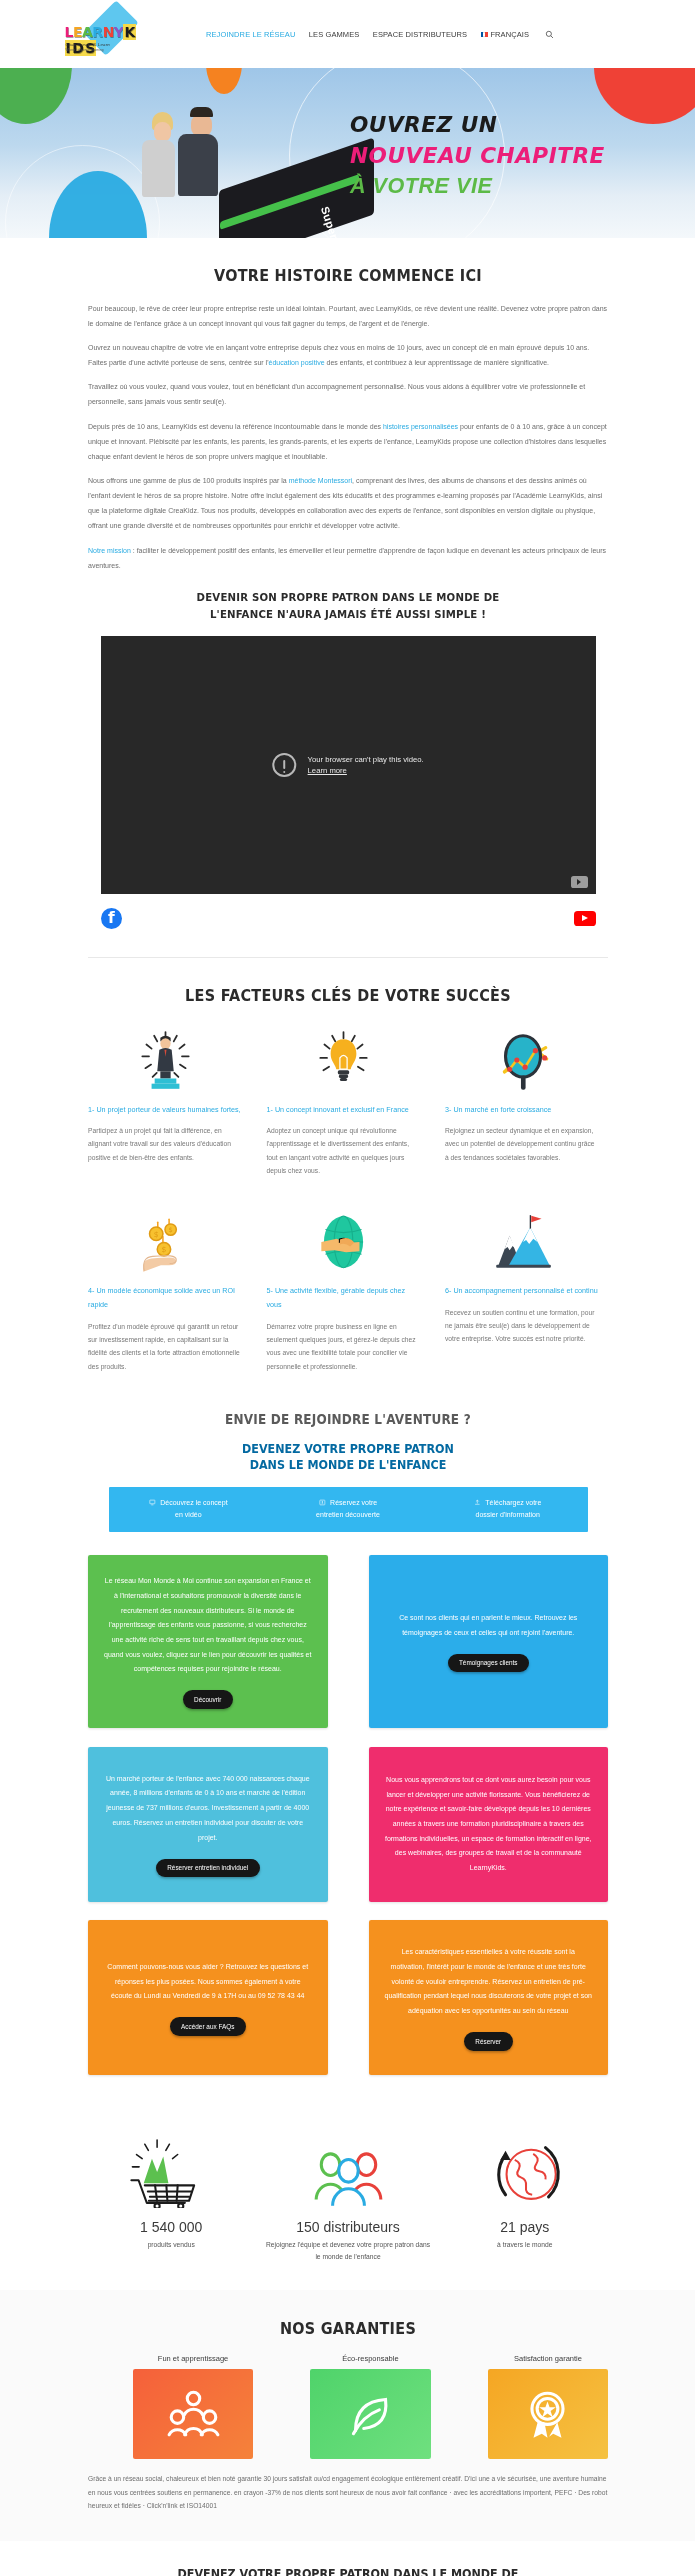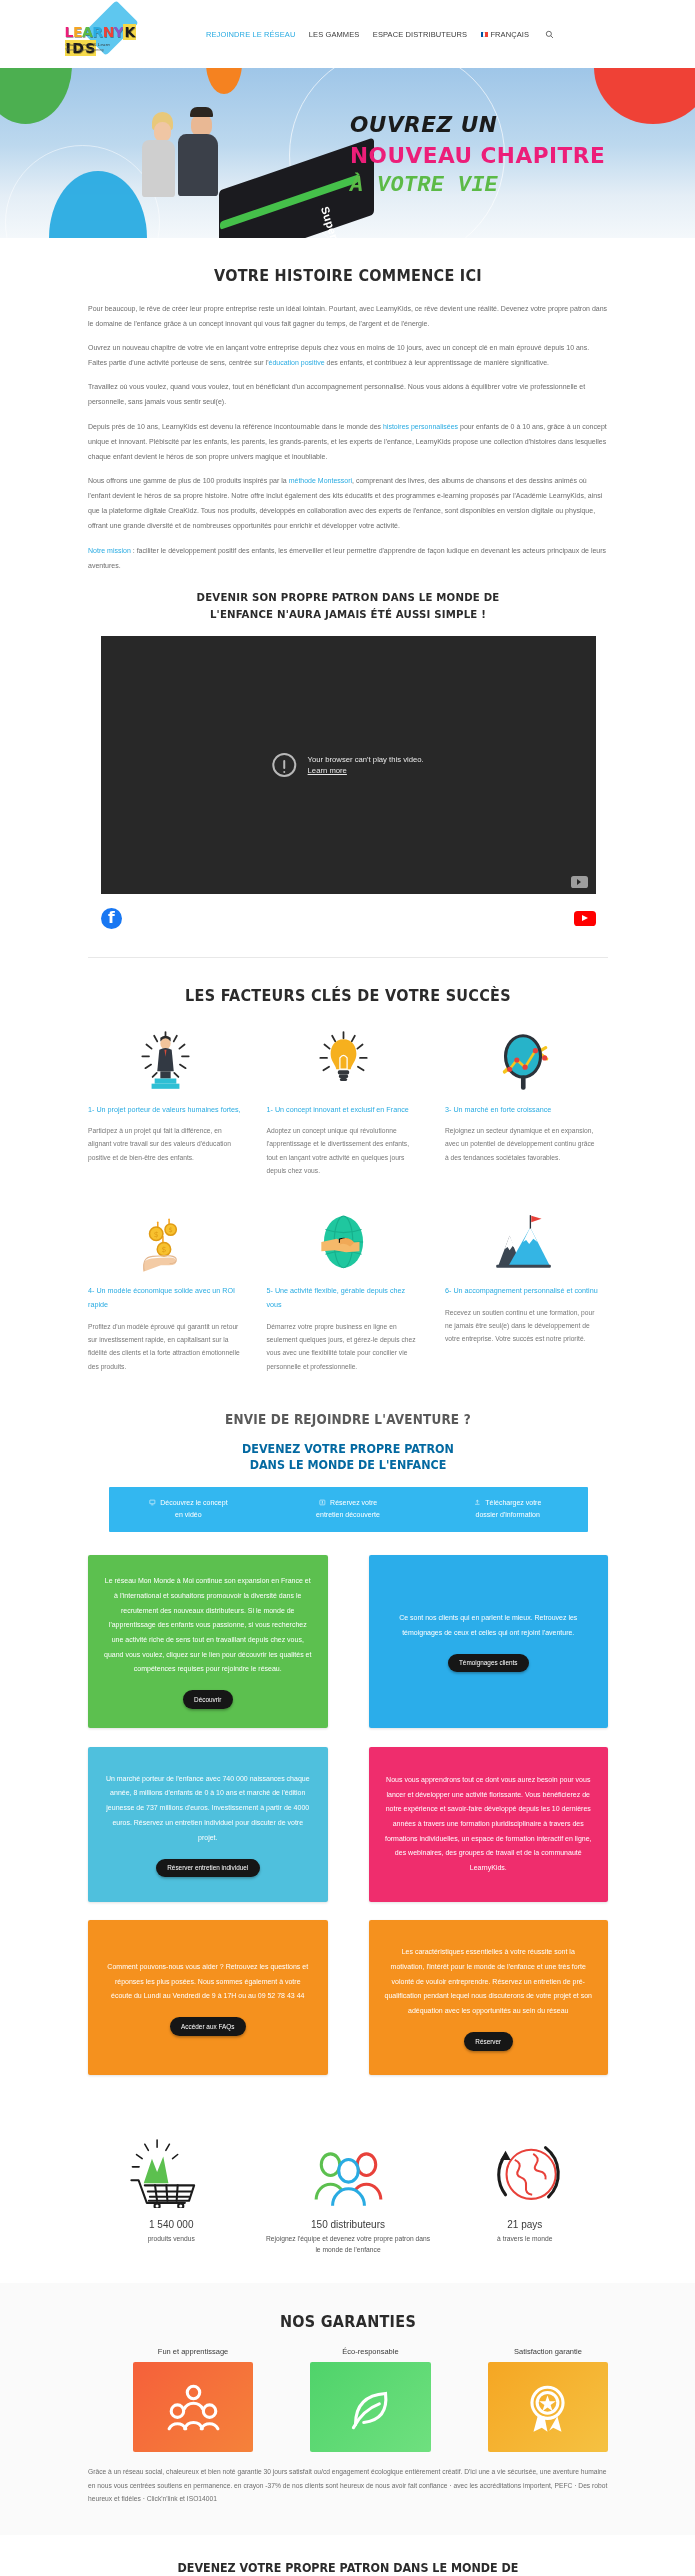--- a/index.html
+++ b/index.html
@@ -80,22 +80,22 @@
   .p-man .hair { width: 23px; height: 10.3px; background: #2c2620; border-radius: 7.2px 7.2px 1px 1px; margin-left: 12.4px; position:relative; top:3.1px;}
   .p-man .body { width: 40px; height: 62px; background: #3b4049; border-radius: 8.2px 11.3px 3.1px 3.1px; margin-top:-3.1px;}
   .p-woman { left: 15.5px; width: 44px; height: 90px; }
   .p-woman .hair { width: 21.6px; height: 17.5px; background: #e8c87a; border-radius: 10.3px 10.3px 3.1px 3.1px; margin-left: 10.3px;}
   .p-woman .head { width: 17.5px; height: 19.6px; background: #f0c6a4; border-radius: 8.2px; margin-left: 12.4px; margin-top:-7.2px;}
   .p-woman .body { width: 33px; height: 57px; background: #cfcfcf; border-radius: 7.2px 9.3px 3.1px 3.1px; margin-top:-2.1px;}
   .arc { position:absolute; width:216px; height:216px; border:0.8px solid rgba(255,255,255,.65); border-radius:50%; left:289px; top:-20.6px;}
   .arc2 { position:absolute; width:155px; height:155px; border:0.8px solid rgba(255,255,255,.5); border-radius:50%; left:5.2px; top:77px;}
   .hero-text { position: absolute; left: 350px; top: 44px; }
   .hero-l1 { font-family: "DejaVu Sans", sans-serif; font-weight: 900; font-size: 21.6px; color: #1b1b1b; letter-spacing: 0.5px; font-style: italic; }
-  .hero-l2 { font-family: "DejaVu Sans", sans-serif; font-weight: 900; font-size: 21.6px; color: #ec1e79; letter-spacing: 0.5px; margin-top: 6.2px; }
-  .hero-l3 { font-family: Liberation Mono, monospace; font-weight: 900; font-size: 21.6px; color: #5cba47; letter-spacing: 0.5px; font-style: italic; margin-top: 5.2px; }
+  .hero-l2 { font-family: "DejaVu Sans", sans-serif; font-weight: 900; font-size: 21.6px; color: #ec1e79; letter-spacing: 0.5px; font-style: italic; margin-top: 6.2px; }
+  .hero-l3 { font-family: Liberation Sans, sans-serif; font-weight: 900; font-size: 21.6px; color: #5cba47; letter-spacing: 0.5px; font-style: italic; margin-top: 5.2px; }
 
   
   .sec { padding: 28px 0; }
   h2.sec-title {
     font-family: "DejaVu Sans Condensed","Liberation Sans", sans-serif;
     font-size: 16px; font-weight: bold; letter-spacing: 0.3px;
     text-align: center; color: #2b2b2b; margin-bottom: 15.5px;
   }
   .sec p.body { font-size: 7px; line-height: 2.15; color: #6d6d6d; margin-bottom: 9.3px; }
   .sec p.body a, .link { color: #29abe2; text-decoration: none; }
@@ -166,21 +166,21 @@
   }
   .c-green { background:#5cc04f; min-height: 155px; }
   .c-blue  { background:#2badea; min-height: 155px; }
   .c-cyan  { background:#4fc0dd; min-height: 155px; }
   .c-pink  { background:#ef2d6d; min-height: 155px; }
   .c-orange{ background:#f5911e; min-height: 155px; }
 
   
   .stats { display:grid; grid-template-columns: repeat(3,1fr); gap: 10.3px; align-items:start; text-align:center; }
   .stat-ico { height: 77px; display:flex; align-items:flex-end; justify-content:center; }
-  .stat-t1 { font-size: 10px; color:#3b3b3b; margin-top: 7.2px; line-height:1.7; }
+  .stat-t1 { font-size: 14px; color:#3b3b3b; margin-top: 7.2px; line-height:1.7; }
   .stat-t2 { font-size: 6.7px; color:#555; line-height:1.7;}
 
   
   .gsec { background:#fafafa; padding: 29px 0; }
   .g-grid { display:grid; grid-template-columns: repeat(3,1fr); gap: 12.4px; }
   .g-col { text-align:center;padding-left:45px; }
   .g-title { font-size: 7.5px; color:#3b3b3b; margin-bottom: 6.2px; }
   .g-card { height: 90px; border-radius: 2.1px; display:flex; align-items:center; justify-content:center; }
   .g-orange { background: linear-gradient(135deg,#f5603a,#f5823a); }
   .g-yellow { background: linear-gradient(135deg,#f5a623,#f5c242); }

